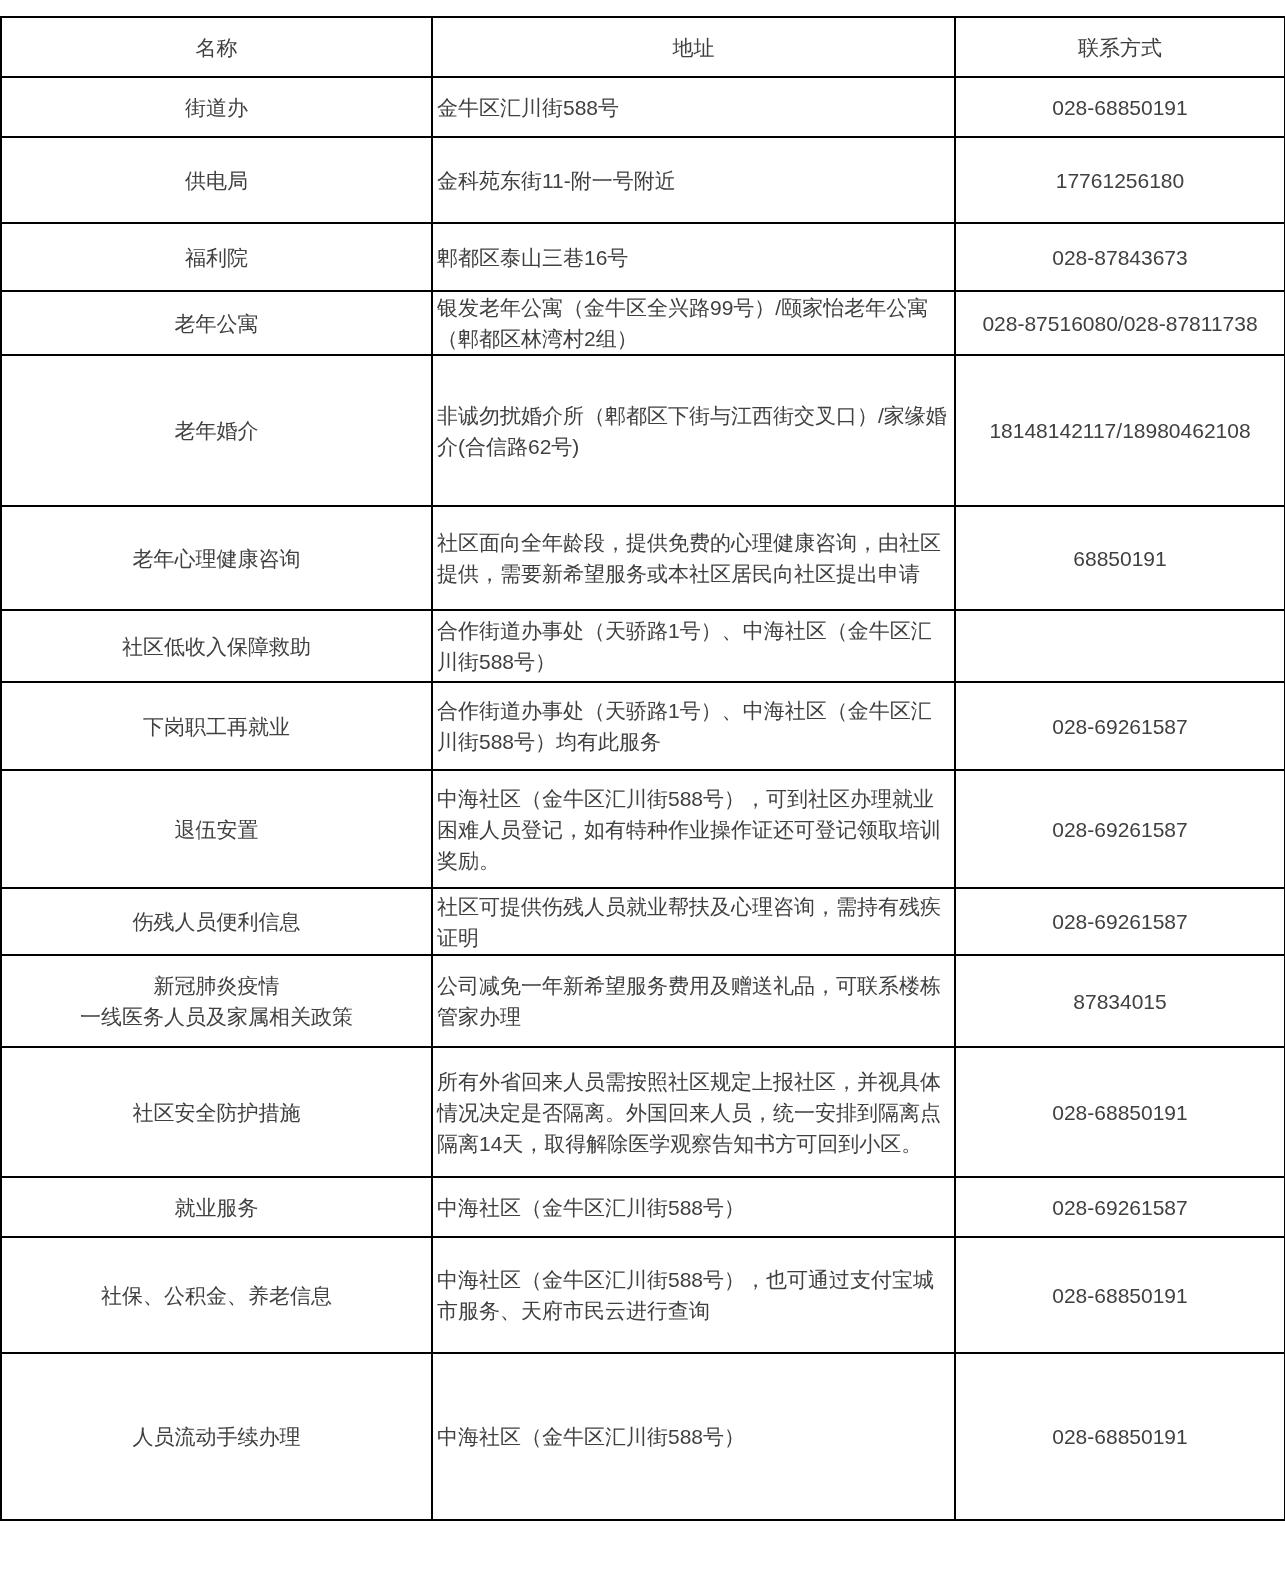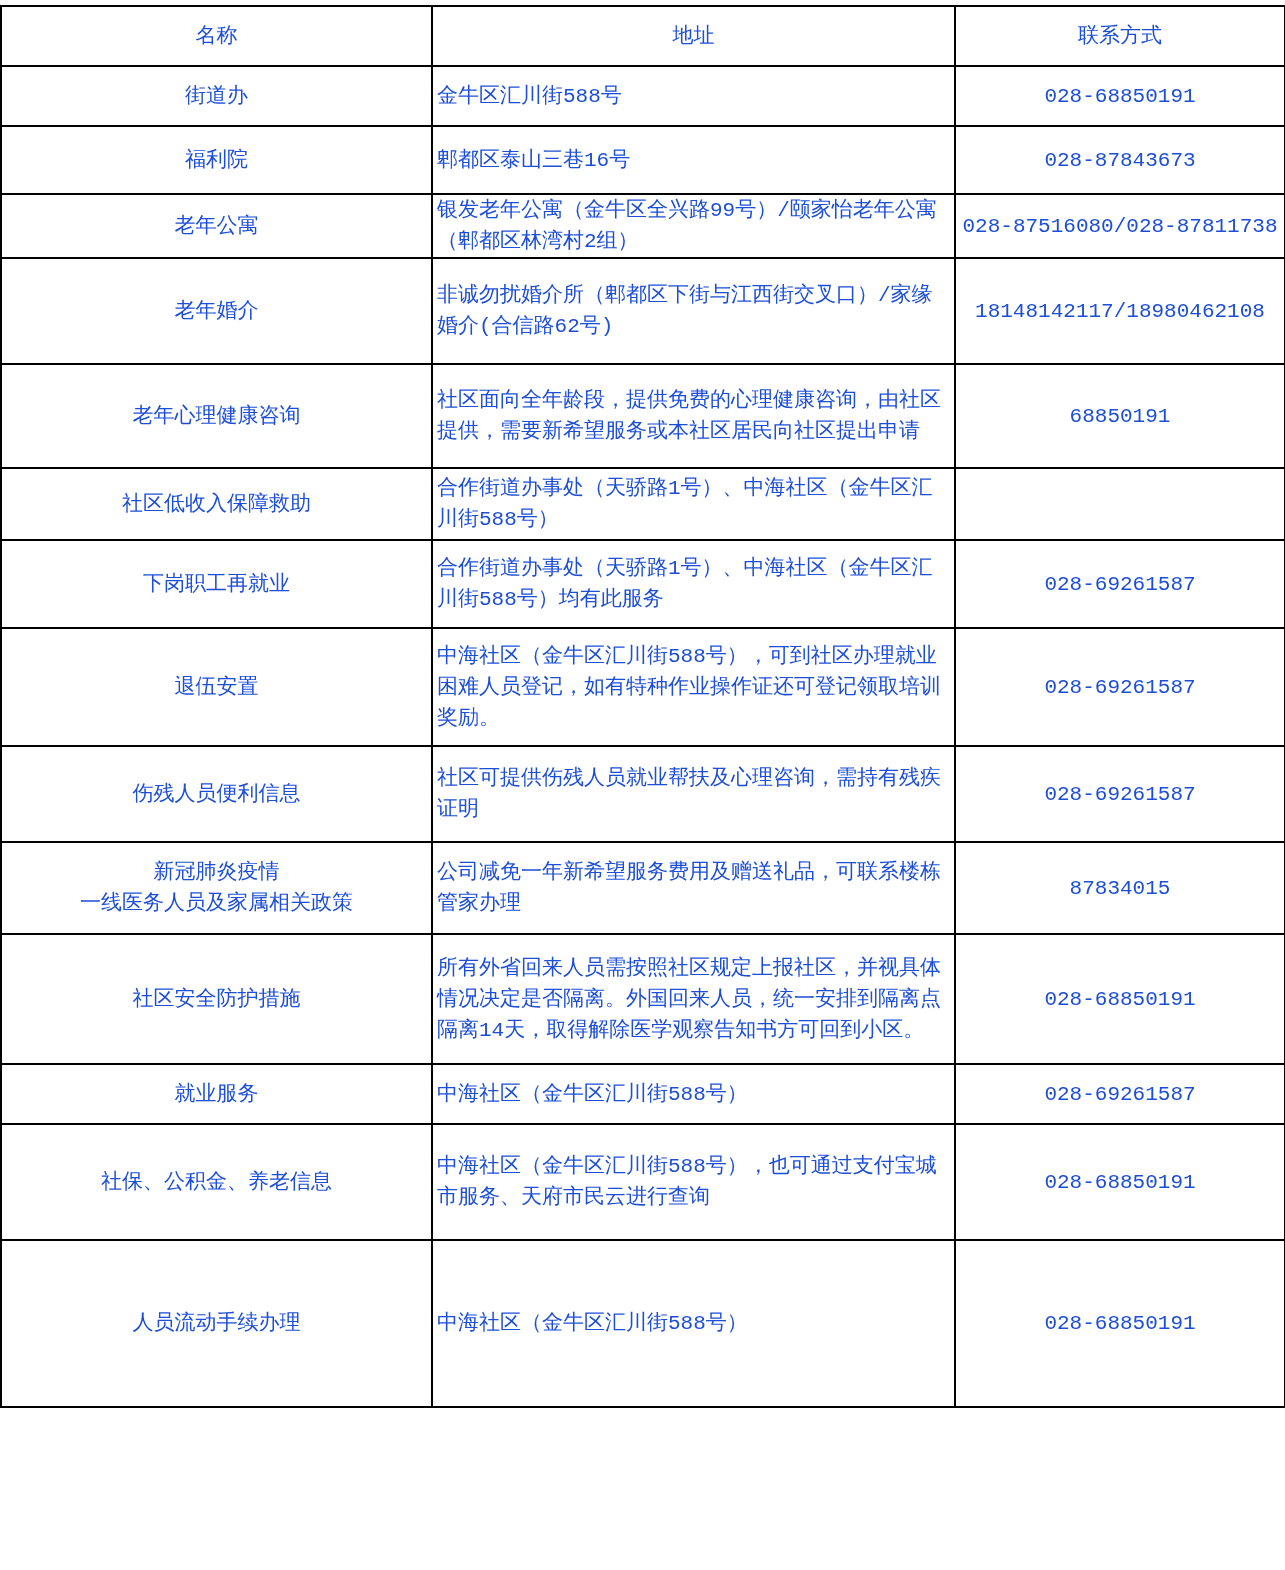--- a/index.html
+++ b/index.html
@@ -1,24 +1,24 @@
 <!DOCTYPE html>
 <html><head>
 <meta charset="utf-8">
 <style>
   html, body { margin: 0; padding: 0; background: #ffffff; }
   body { width: 1285px; height: 1570px; overflow: hidden; position: relative; }
   table {
-    position: absolute; left: 0; top: 5px;
+    position: absolute; left: 0; top: 16px;
     border-collapse: collapse;
     table-layout: fixed;
     width: 1284px;
-    font-family: Liberation Mono, monospace;
+    font-family: Liberation Sans, sans-serif;
     font-size: 21px;
-    color: #1d4ed8;
+    color: #404040;
   }
   td, th {
     border: 2px solid #000000;
     padding: 0 4px;
     line-height: 31px;
     vertical-align: middle;
     font-weight: normal;
     overflow: hidden;
     box-sizing: border-box;
   }
@@ -44,31 +44,36 @@
       <th class="center">地址</th>
       <th class="center">联系方式</th>
     </tr>
   </thead>
   <tbody id="tbody">
       <tr style="height: 60px;">
     <td class="center cell-text">街道办</td>
     <td class="left cell-text">金牛区汇川街588号</td>
     <td class="center cell-text">028-68850191</td>
   </tr>
+      <tr style="height: 86px;">
+    <td class="center cell-text">供电局</td>
+    <td class="left cell-text">金科苑东街11-附一号附近</td>
+    <td class="center cell-text">17761256180</td>
+  </tr>
       <tr style="height: 68px;">
     <td class="center cell-text">福利院</td>
     <td class="left cell-text">郫都区泰山三巷16号</td>
     <td class="center cell-text">028-87843673</td>
   </tr>
       <tr style="height: 56px;">
     <td class="center cell-text">老年公寓</td>
     <td class="left cell-text">银发老年公寓（金牛区全兴路99号）/颐家怡老年公寓（郫都区林湾村2组）</td>
     <td class="center cell-text">028-87516080/028-87811738</td>
   </tr>
-      <tr style="height: 106px;">
+      <tr style="height: 151px;">
     <td class="center cell-text">老年婚介</td>
     <td class="left cell-text">非诚勿扰婚介所（郫都区下街与江西街交叉口）/家缘婚介(合信路62号)</td>
     <td class="center cell-text">18148142117/18980462108</td>
   </tr>
       <tr style="height: 104px;">
     <td class="center cell-text">老年心理健康咨询</td>
     <td class="left cell-text">社区面向全年龄段，提供免费的心理健康咨询，由社区提供，需要新希望服务或本社区居民向社区提出申请</td>
     <td class="center cell-text">68850191</td>
   </tr>
       <tr style="height: 72px;">
@@ -79,21 +84,21 @@
       <tr style="height: 88px;">
     <td class="center cell-text">下岗职工再就业</td>
     <td class="left cell-text">合作街道办事处（天骄路1号）、中海社区（金牛区汇川街588号）均有此服务</td>
     <td class="center cell-text">028-69261587</td>
   </tr>
       <tr style="height: 118px;">
     <td class="center cell-text">退伍安置</td>
     <td class="left cell-text">中海社区（金牛区汇川街588号），可到社区办理就业困难人员登记，如有特种作业操作证还可登记领取培训奖励。</td>
     <td class="center cell-text">028-69261587</td>
   </tr>
-      <tr style="height: 96px;">
+      <tr style="height: 67px;">
     <td class="center cell-text">伤残人员便利信息</td>
     <td class="left cell-text">社区可提供伤残人员就业帮扶及心理咨询，需持有残疾证明</td>
     <td class="center cell-text">028-69261587</td>
   </tr>
       <tr style="height: 92px;">
     <td class="center cell-text">新冠肺炎疫情
 一线医务人员及家属相关政策</td>
     <td class="left cell-text">公司减免一年新希望服务费用及赠送礼品，可联系楼栋管家办理</td>
     <td class="center cell-text">87834015</td>
   </tr>

